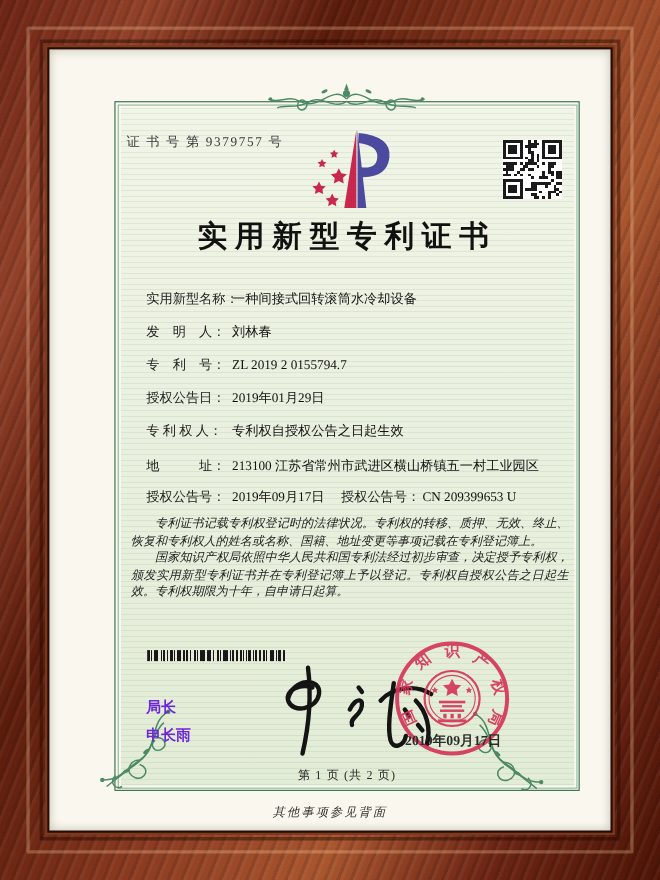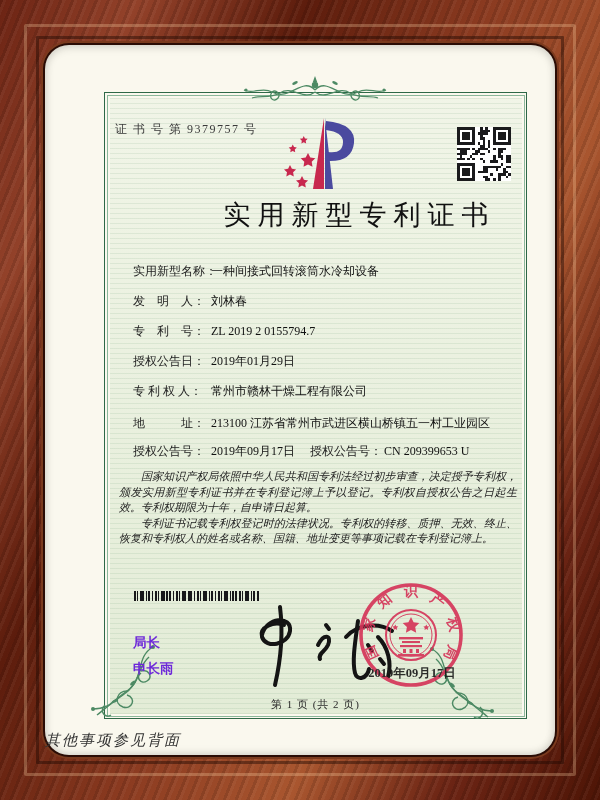--- a/index.html
+++ b/index.html
@@ -8,50 +8,50 @@
     font-family:"Liberation Serif","DejaVu Serif",serif;color:#1c1c1c;}
   
   .wood{position:absolute;inset:0;
     background:
       repeating-linear-gradient(112deg, rgba(0,0,0,.10) 0 3px, rgba(255,255,255,.04) 3px 6px, rgba(0,0,0,0) 6px 11px),
       linear-gradient(115deg,#6b2313 0%,#93422a 14%,#5c1c0c 32%,#8a3a20 50%,#a9562f 68%,#6b2414 84%,#4e1506 100%);}
   .wood-bevel-hi{position:absolute;inset:24px;border:3px solid rgba(255,214,170,.28);border-radius:2px;}
   .wood-bevel-lo{position:absolute;inset:36px;border:3px solid rgba(30,8,2,.45);border-radius:1px;}
   
   .paper{position:absolute;inset:45px;background:#faf8ee;
-    box-shadow:0 0 0 2px #2a0c05,0 0 0 4px #7a3a1e,inset 0 2px 10px rgba(0,0,0,.14),inset 0 -2px 8px rgba(0,0,0,.10);border-radius:24px;}
+    box-shadow:0 0 0 2px #2a0c05,0 0 0 4px #7a3a1e,inset 0 2px 10px rgba(0,0,0,.14),inset 0 -2px 8px rgba(0,0,0,.10);}
   
   .green-frame{position:absolute;left:59px;right:28px;top:47px;bottom:36px;border:1.5px solid #2e6847;}
   .green-frame-inner{position:absolute;inset:1.5px;border:1px solid #8ab79a;}
   .cert-bg{position:absolute;inset:2px;background-color:#ecf1df;
     background-image:
       repeating-linear-gradient(0deg, rgba(110,160,120,.14) 0 1px, rgba(255,255,255,0) 1px 5px),
       linear-gradient(rgba(255,255,255,.25),rgba(190,215,180,.20));}
   
   .cert-no{position:absolute;left:70px;top:76px;font-size:12px;letter-spacing:1.5px;color:#3a3a3a;}
   .title{position:absolute;left:59px;width:423px;top:152px;text-align:center;
-    font-size:27px;letter-spacing:7px;font-weight:400;color:#111;margin-left:44px;}
+    font-size:27px;letter-spacing:7px;font-weight:700;color:#111;}
   .fields{position:absolute;left:88px;top:218px;width:400px;font-size:12px;}
   .frow{position:absolute;left:0;white-space:nowrap;}
   .flabel{display:inline-block;width:78px;color:#222;}
   .fvalue{color:#111;}
   .frow2{position:absolute;left:177px;top:180px;white-space:nowrap;}
   .paras{position:absolute;left:74px;top:424px;width:398px;font-size:11px;line-height:15.5px;
     text-align:justify;font-style:italic;color:#222;}
   .paras p{margin:0;text-indent:2em;}
   
   .barcode{position:absolute;left:89px;top:546px;width:126px;height:10px;background:
     repeating-linear-gradient(90deg,#18181a 0 1px,transparent 1px 3px),
     repeating-linear-gradient(90deg,#18181a 0 2px,transparent 2px 7px),
     repeating-linear-gradient(90deg,transparent 0 9px,#18181a 9px 10px,transparent 10px 23px);}
   .signoff{position:absolute;left:88px;top:585px;font-size:13.5px;line-height:26px;font-weight:600;color:#6d28d9;}
   .signature{position:absolute;left:195px;top:556px;}
   .seal{position:absolute;left:310px;top:536px;opacity:.92;}
   .page-info{position:absolute;left:59px;width:423px;top:652px;text-align:center;font-size:11px;letter-spacing:1px;color:#2a2a2a;}
-  .back-note{position:absolute;left:0;width:510px;top:686px;font-size:15px;
+  .back-note{position:absolute;left:0;width:510px;top:686px;text-align:center;font-size:11px;
     font-style:italic;letter-spacing:2px;color:#333;}
   .ornament-top{position:absolute;left:195px;top:26px;}
   .ornament-bl{position:absolute;left:38px;top:598px;}
   .ornament-br{position:absolute;left:383px;top:600px;transform:scaleX(-1);}
   .logo{position:absolute;left:235px;top:68px;}
   .qr{position:absolute;left:412px;top:82px;width:54px;height:54px;background:#fff;}
 </style>
 </head>
 <body>
 
@@ -253,29 +253,29 @@
       </svg>
     </div>
 
     <div class="title">实用新型专利证书</div>
 
     <div class="fields">
       <div class="frow" style="top:0"><span class="flabel">实用新型名称：</span><span class="fvalue">一种间接式回转滚筒水冷却设备</span></div>
       <div class="frow" style="top:30px"><span class="flabel">发　明　人：</span><span class="fvalue">刘林春</span></div>
       <div class="frow" style="top:60px"><span class="flabel">专　利　号：</span><span class="fvalue">ZL 2019 2 0155794.7</span></div>
       <div class="frow" style="top:90px"><span class="flabel">授权公告日：</span><span class="fvalue">2019年01月29日</span></div>
-      <div class="frow" style="top:120px"><span class="flabel">专 利 权 人：</span><span class="fvalue">常州市赣林干燥工程有限公司</span></div>
+      <div class="frow" style="top:120px"><span class="flabel">专 利 权 人：</span><span class="fvalue">专利权自授权公告之日起生效</span></div>
       <div class="frow" style="top:152px"><span class="flabel">地　　　址：</span><span class="fvalue">213100 江苏省常州市武进区横山桥镇五一村工业园区</span></div>
       <div class="frow" style="top:180px"><span class="flabel">授权公告号：</span><span class="fvalue">2019年09月17日</span></div>
       <div class="frow2"><span class="flabel" style="width:74px">授权公告号：</span><span class="fvalue">CN 209399653 U</span></div>
     </div>
 
     <div class="paras">
+      <p>专利证书记载专利权登记时的法律状况。专利权的转移、质押、无效、终止、恢复和专利权人的姓名或名称、国籍、地址变更等事项记载在专利登记簿上。</p>
       <p>国家知识产权局依照中华人民共和国专利法经过初步审查，决定授予专利权，颁发实用新型专利证书并在专利登记簿上予以登记。专利权自授权公告之日起生效。专利权期限为十年，自申请日起算。</p>
-      <p>专利证书记载专利权登记时的法律状况。专利权的转移、质押、无效、终止、恢复和专利权人的姓名或名称、国籍、地址变更等事项记载在专利登记簿上。</p>
     </div>
 
     <div class="barcode"></div>
 
     <div class="signoff">
       <div>局长</div>
       <div>申长雨</div>
     </div>
 
     <svg class="signature" width="165" height="92" viewBox="0 0 165 92">

